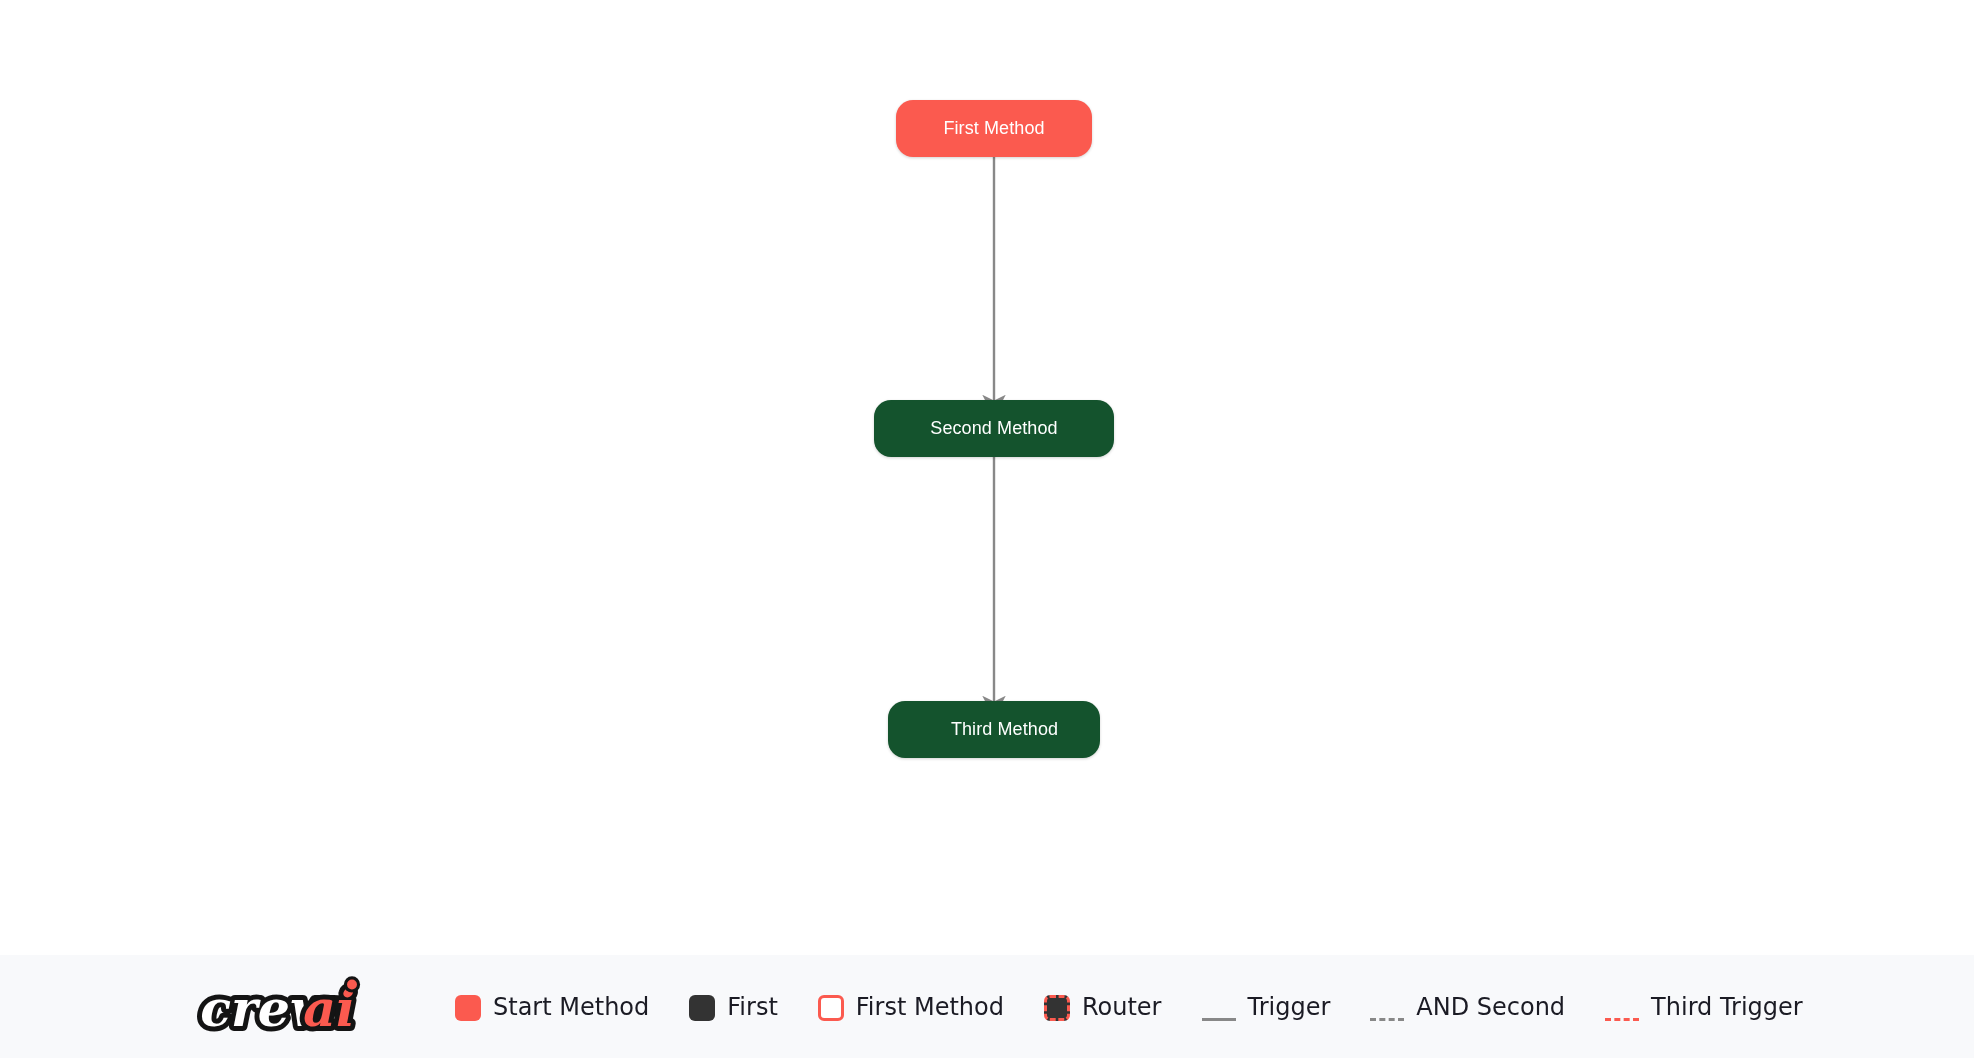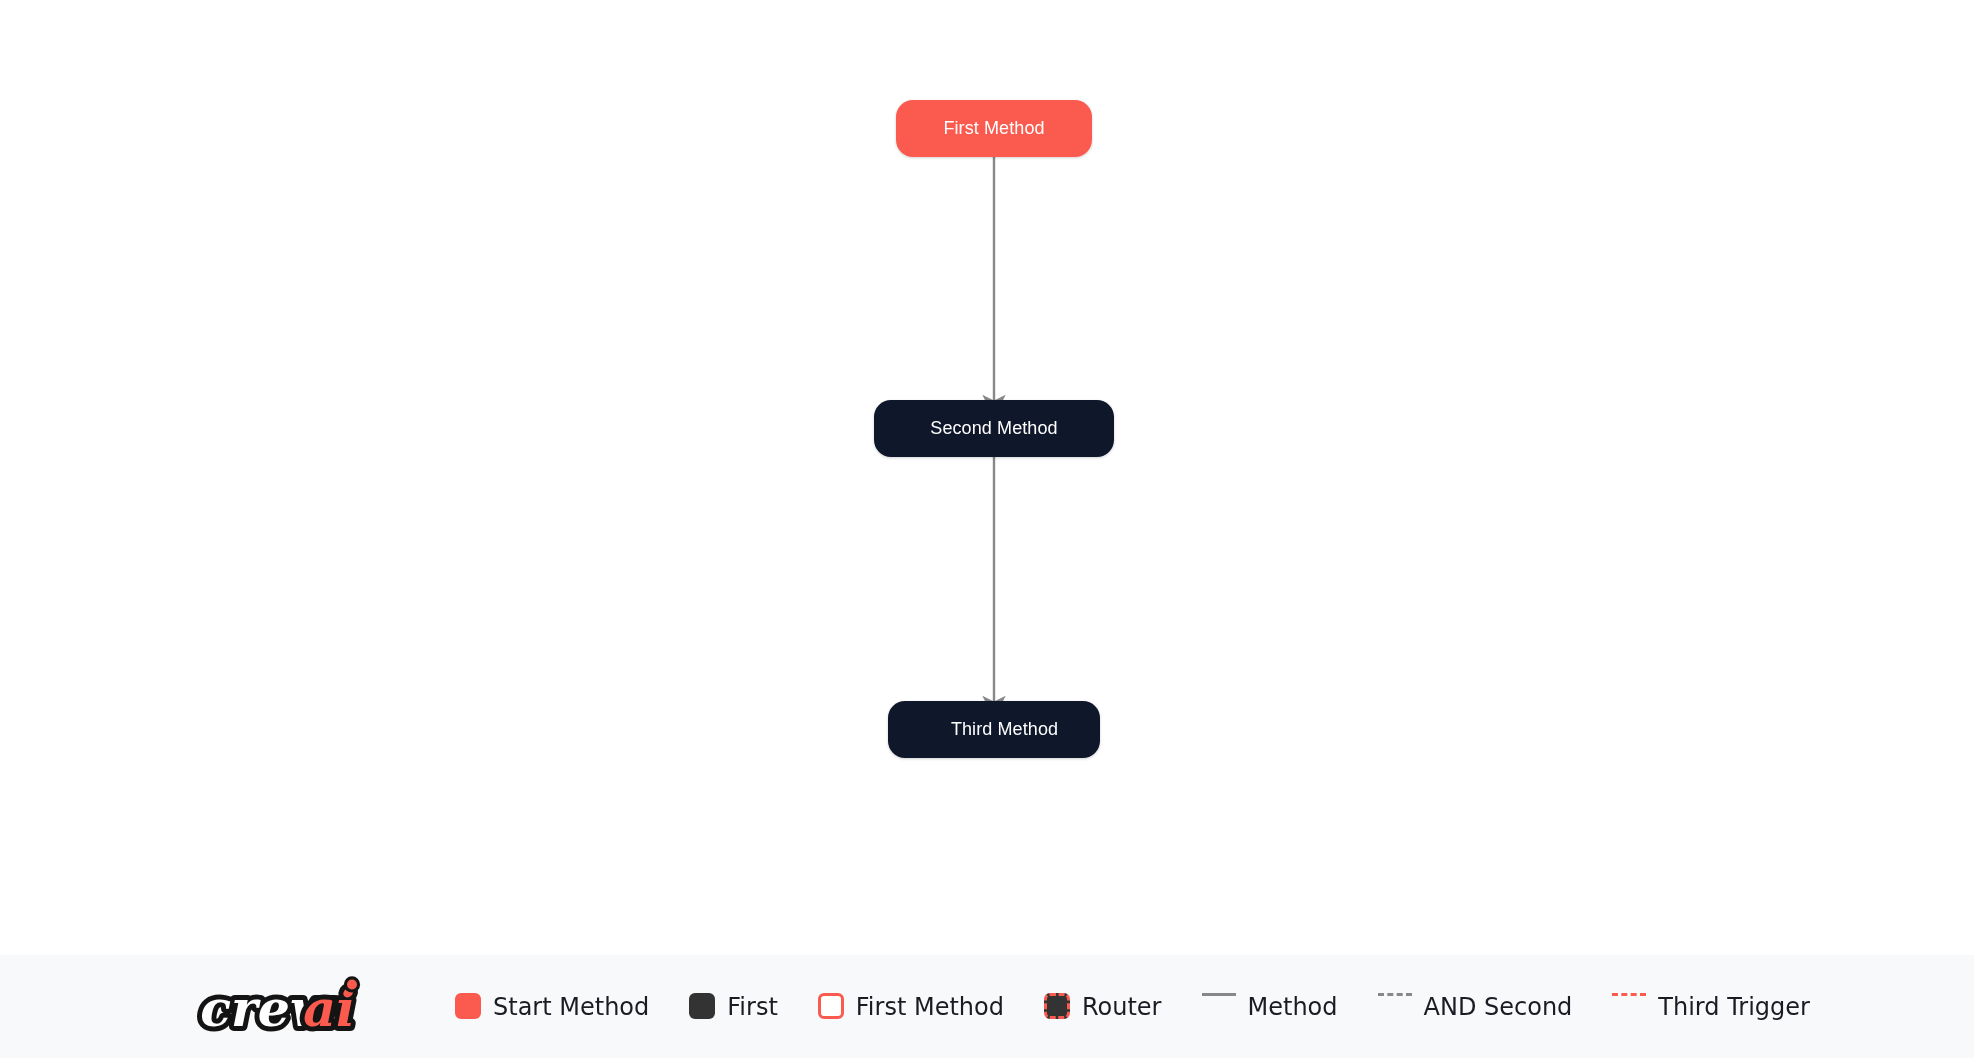--- a/index.html
+++ b/index.html
@@ -43,21 +43,21 @@
     border-radius: 17px;
     color: #ffffff;
     font-family: "Liberation Sans", sans-serif;
     font-size: 18px;
     font-weight: 400;
     letter-spacing: 0.1px;
     white-space: nowrap;
     box-shadow: 0 1px 3px rgba(0,0,0,0.18);
   }
   .flow-node.start   { background: #FB5A4F; }
-  .flow-node.method  { background: #0f172a; }
+  .flow-node.method  { background: #14532d; }
 
   
   #legend-bar {
     position: absolute;
     left: 0;
     bottom: 0;
     width: 1974px;
     height: 103px;
     background: #F8F9FB;
     display: flex;
@@ -70,21 +70,21 @@
   #brand-logo {
     width: 182px;
     height: 74px;
     margin-right: 44px;
     flex: 0 0 auto;
     display: block;
   }
 
   .legend-item {
     display: flex;
-    align-items: flex-start;
+    align-items: flex-end;
     margin-right: 40px;
     flex: 0 0 auto;
   }
   .legend-label {
     font-family: "DejaVu Sans", sans-serif;
     font-size: 24px;
     color: #1b1b24;
     white-space: nowrap;
   }
 
@@ -167,21 +167,21 @@
       <div class="legend-item">
         <div class="swatch sw-crew"></div>
         <span class="legend-label">First Method</span>
       </div>
       <div class="legend-item">
         <div class="swatch sw-router"></div>
         <span class="legend-label">Router</span>
       </div>
       <div class="legend-item">
         <div class="line-swatch ln-solid"></div>
-        <span class="legend-label">Method</span>
+        <span class="legend-label">Trigger</span>
       </div>
       <div class="legend-item">
         <div class="line-swatch ln-dashed"></div>
         <span class="legend-label">AND Second</span>
       </div>
       <div class="legend-item">
         <div class="line-swatch ln-dashed-red"></div>
         <span class="legend-label">Third Trigger</span>
       </div>
     </div>

